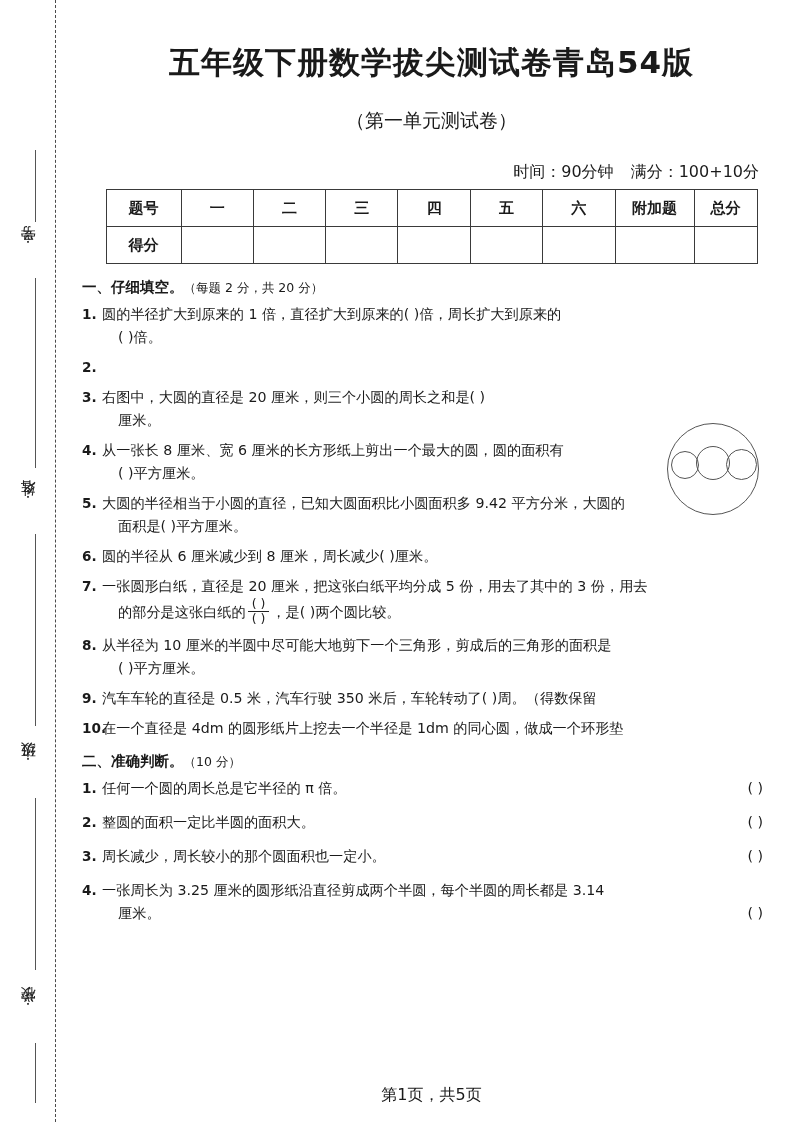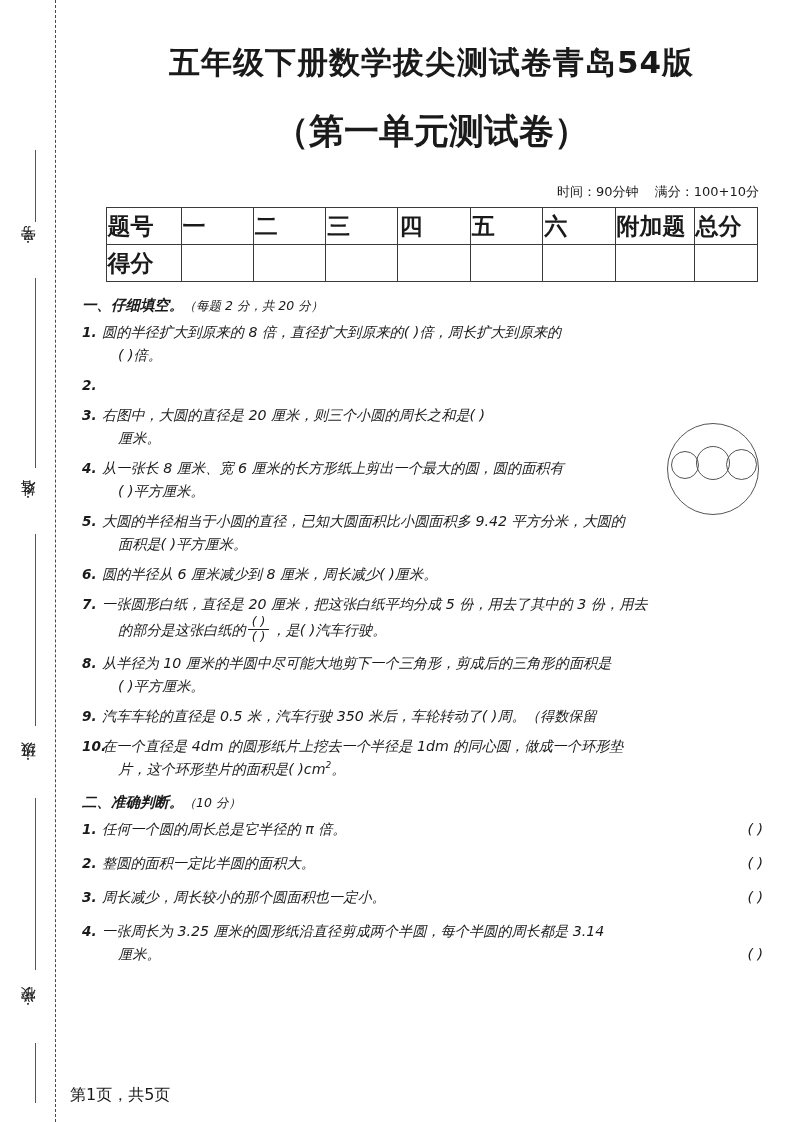--- a/index.html
+++ b/index.html
@@ -57,59 +57,59 @@
   .title-main {
     text-align: center;
     font-size: 31px;
     font-weight: bold;
     letter-spacing: 1px;
     margin: 42px 0 0 0;
     font-family: "DejaVu Sans", "Liberation Sans", sans-serif;
   }
   .title-sub {
     text-align: center;
-    font-size: 35px;
-    font-weight: bold;
+    font-size: 19px;
+    font-weight: normal;
     margin: 24px 0 0 0;
     font-family: "DejaVu Sans", "Liberation Sans", sans-serif;
   }
   .meta-line {
     text-align: right;
-    font-size: 13px;
+    font-size: 16px;
     margin: 28px 34px 6px 0;
     font-family: "DejaVu Sans", "Liberation Sans", sans-serif;
   }
   .meta-line span { margin-left: 12px; }
 
   
   table.score-table {
     border-collapse: collapse;
     margin: 0 auto;
     width: 652px;
     table-layout: fixed;
   }
   table.score-table td {
     border: 1px solid #3a3a3a;
     height: 34px;
+    text-align: center;
     vertical-align: middle;
-    font-size: 23px;
+    font-size: 15px;
     font-weight: bold;
     font-family: Liberation Sans, sans-serif;
   }
   table.score-table td.lbl { width: 72px; }
   table.score-table td.wide { width: 76px; }
   table.score-table td.sum { width: 60px; }
 
   
   .content {
     margin: 16px 30px 0 12px;
     font-size: 14.4px;
     line-height: 1.0;
     font-family: "DejaVu Sans", "Liberation Sans", sans-serif;
-    font-style: italic;
   }
   .section-head {
     font-size: 14.5px;
     font-weight: bold;
     margin: 10px 0 8px 0;
   }
   .section-head .pts {
     font-weight: normal;
     font-size: 12.5px;
   }
@@ -182,20 +182,21 @@
     left: 59px; top: 26px;
     width: 29px; height: 29px;
     border: 1.3px solid #555;
     border-radius: 50%;
   }
 
   .footer {
     position: absolute;
     left: 0; right: 0;
     top: 1085px;
+    text-align: center;
     font-size: 16px;
     font-family: "DejaVu Sans", "Liberation Sans", sans-serif;
   }
 </style>
 </head>
 <body>
 
 <div id="left-margin">
   <div class="margin-dash-line"></div>
 
@@ -251,21 +252,21 @@
     </table>
 
   <div class="content">
 
     <div class="section-head">
       <span>一、仔细填空。</span><span class="pts">（每题 2 分，共 20 分）</span>
     </div>
 
     <div class="q">
       <span class="num">1.</span>
-      <span>圆的半径扩大到原来的 8 倍，直径扩大到原来的(            )倍，周长扩大到原来的</span><br>
+      <span>圆的半径扩大到原来的 1 倍，直径扩大到原来的(            )倍，周长扩大到原来的</span><br>
       <span class="indent2">(            )倍。</span>
     </div>
 
     <div class="q">
       <span class="num">2.</span>
       <br>
     </div>
 
     <div class="q">
       <span class="num">3.</span>
@@ -287,41 +288,38 @@
 
     <div class="q">
       <span class="num">6.</span>
       <span>圆的半径从 6 厘米减少到 8 厘米，周长减少(            )厘米。</span>
     </div>
 
     <div class="q">
       <span class="num">7.</span>
       <span>一张圆形白纸，直径是 20 厘米，把这张白纸平均分成 5 份，用去了其中的 3 份，用去</span><br>
       <span class="indent2">
-        <span>的部分是这张白纸的</span><span class="frac"><span class="nu">(        )</span><span class="de">(        )</span></span><span>，是(            )汽车行驶。</span>
+        <span>的部分是这张白纸的</span><span class="frac"><span class="nu">(        )</span><span class="de">(        )</span></span><span>，是(            )两个圆比较。</span>
       </span>
     </div>
 
     <div class="q">
       <span class="num">8.</span>
       <span>从半径为 10 厘米的半圆中尽可能大地剪下一个三角形，剪成后的三角形的面积是</span><br>
       <span class="indent2">(            )平方厘米。</span>
     </div>
 
     <div class="q">
       <span class="num">9.</span>
       <span>汽车车轮的直径是 0.5 米，汽车行驶 350 米后，车轮转动了(            )周。（得数保留</span><br>
     </div>
 
     <div class="q">
       <span class="num">10.</span>
       <span>在一个直径是 4dm 的圆形纸片上挖去一个半径是 1dm 的同心圆，做成一个环形垫</span><br>
-      <span class="indent2">
-        <span>片，这个环形垫片的面积是(            )cm</span><sup class="sq">2</sup><span>。</span>
-      </span>
     </div>
 
     <div class="section-head" style="margin-top:14px;">
       <span>二、准确判断。</span><span class="pts">（10 分）</span>
     </div>
 
     <div class="q" style="margin-bottom:11px;">
       <span class="num">1.</span>
       <span class="tf-mark">(        )</span>
       <span>任何一个圆的周长总是它半径的 π 倍。</span>

